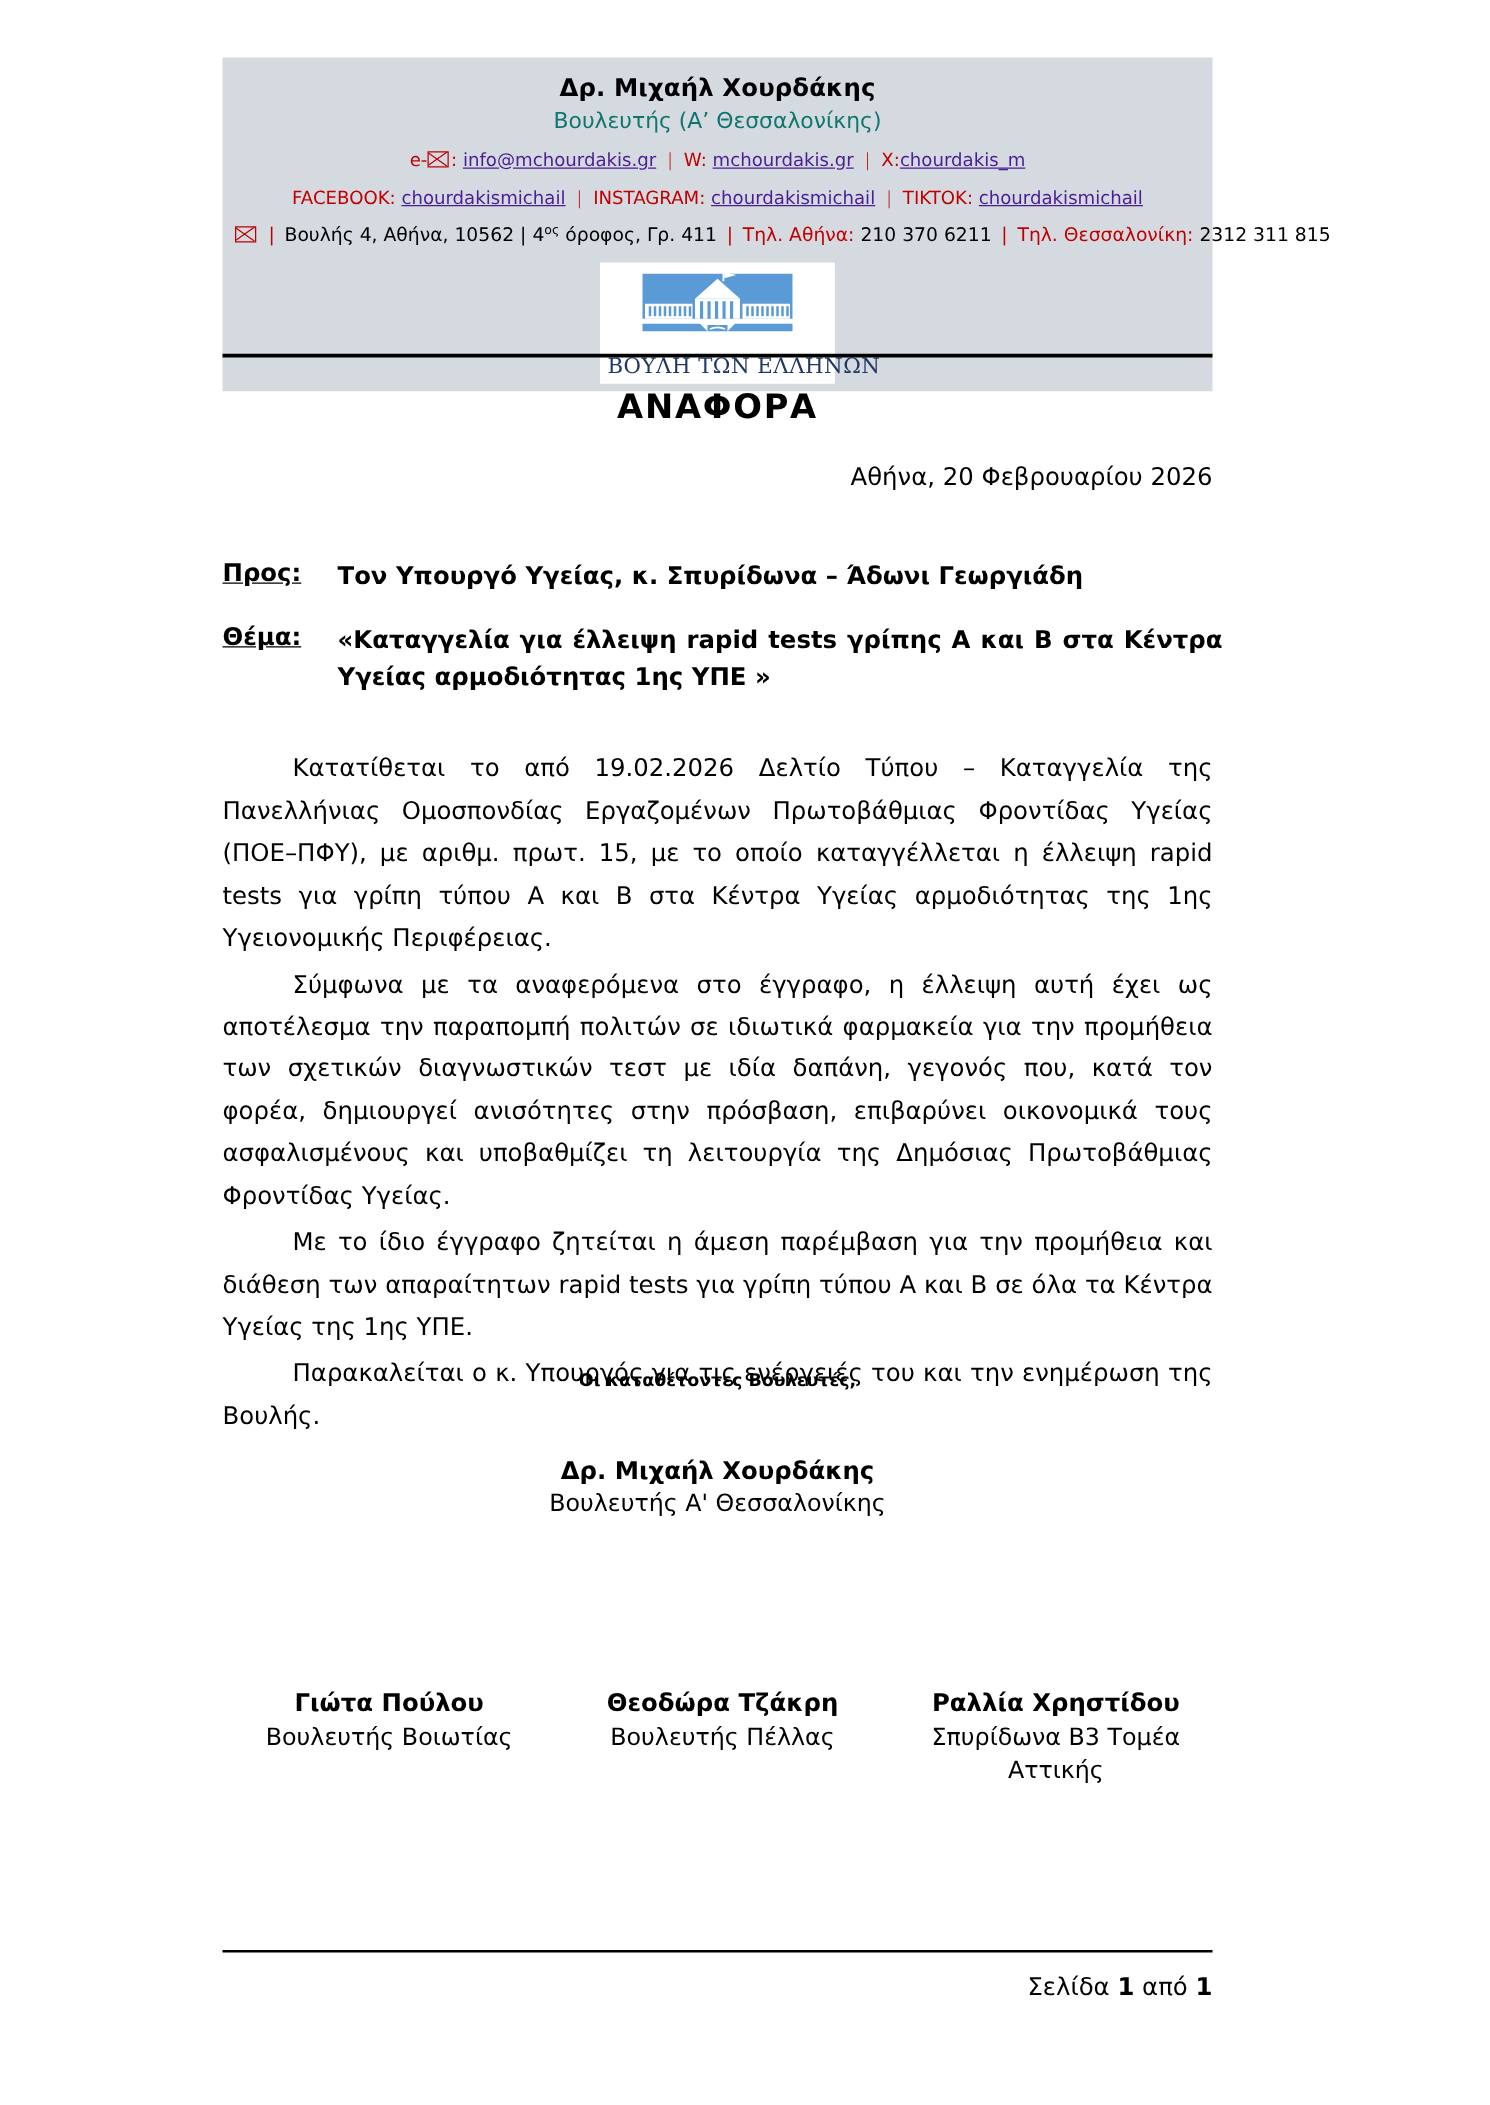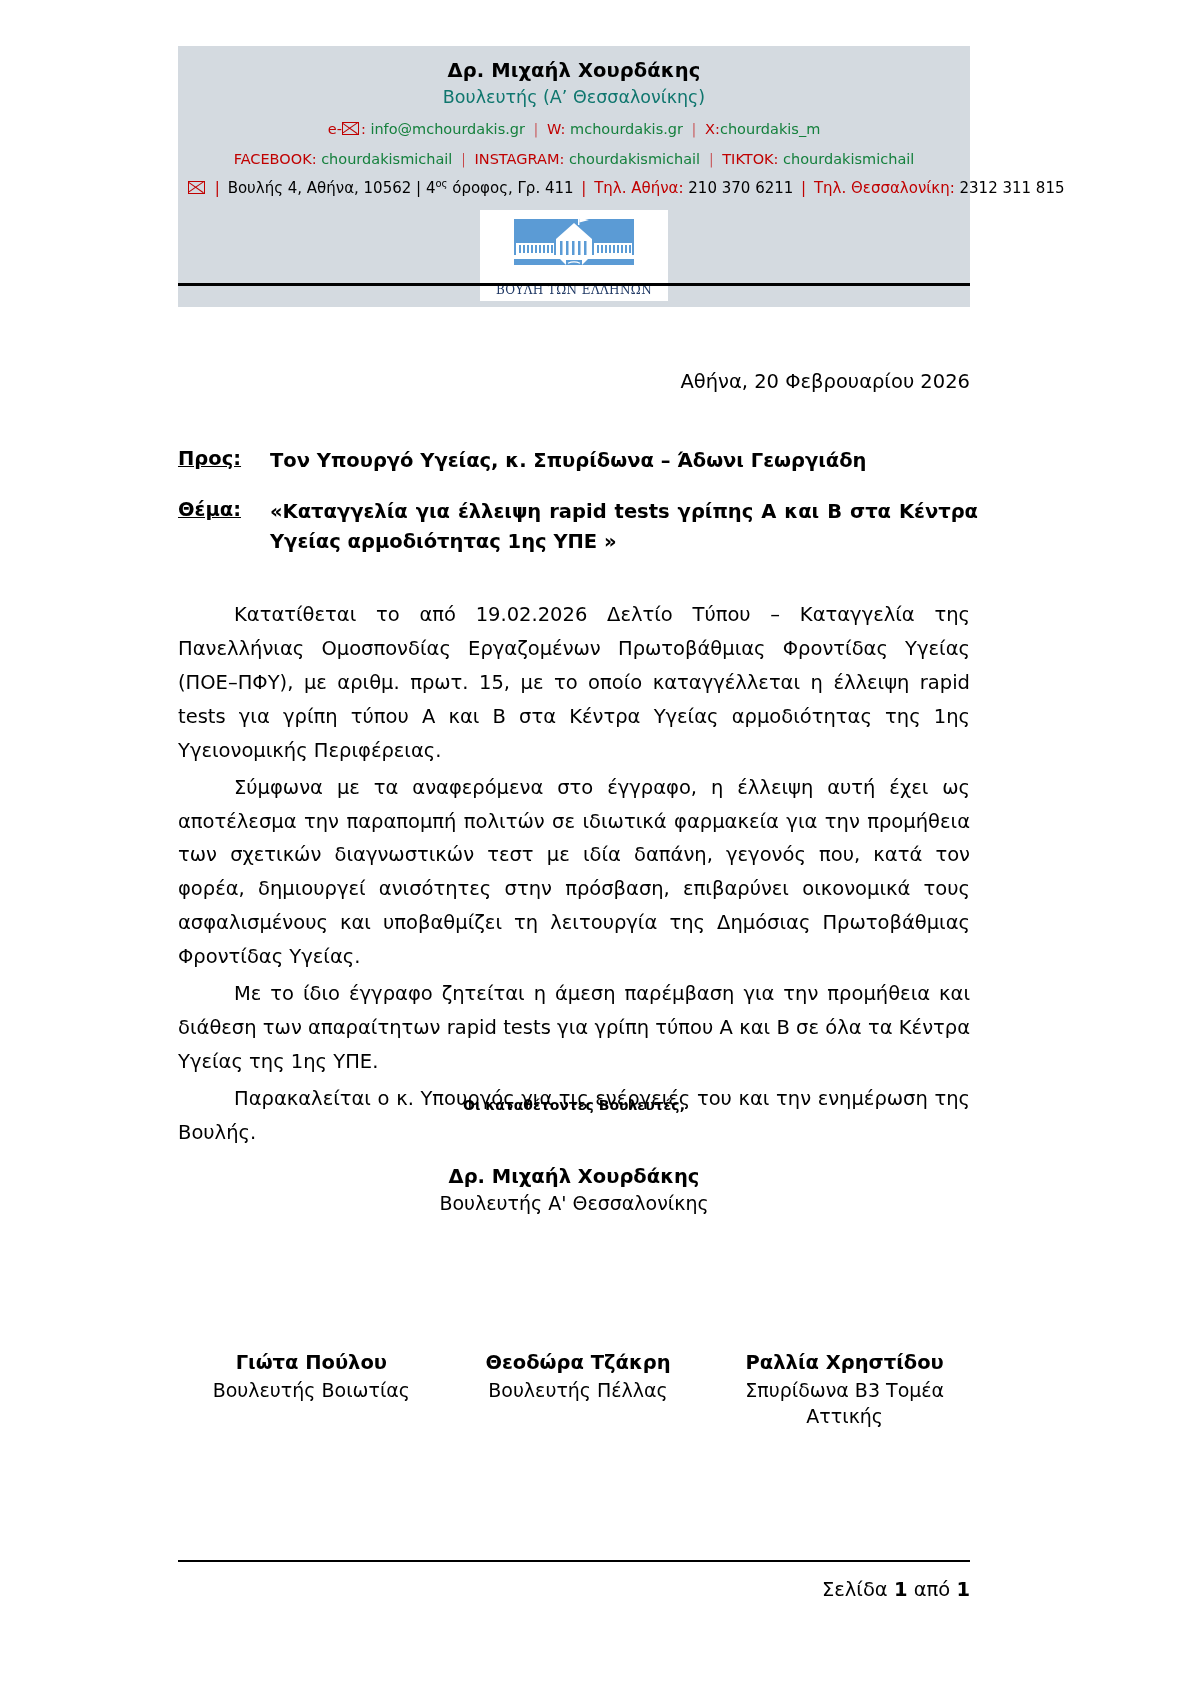--- a/index.html
+++ b/index.html
@@ -54,21 +54,22 @@
     line-height: 1.62;
     margin-top: 7px;
     white-space: nowrap;
   }
   .lh-contact .sep {
     color: #c00000;
     padding: 0 4px;
     font-weight: 300;
   }
   .lh-contact a, .lnk {
-    color: #15803d;
+    color: #4c1d95;
+    text-decoration: underline;
   }
   .lh-address {
     font-size: 15px;
     color: #c00000;
     line-height: 1.6;
     margin-top: 4px;
     white-space: nowrap;
   }
   .lh-address .blk { color: #000000; }
   .lh-address .vsep { color: #c00000; padding: 0 3px; }
@@ -99,21 +100,21 @@
   .emblem-wrap {
     margin: 10px auto 0 auto;
     width: 188px;
     background: #ffffff;
     padding: 7px 6px 4px 6px;
     box-sizing: border-box;
   }
   .emblem-svg { display: block; margin: 0 auto; }
   .emblem-caption {
     font-family: "DejaVu Serif", "Liberation Serif", serif;
-    font-size: 12px;
+    font-size: 17px;
     color: #1f3864;
     letter-spacing: 0.4px;
     text-align: center;
     margin-top: 2px;
     white-space: nowrap;
   }
 
   .hrule-top {
     position: absolute;
     left: 178px;
@@ -351,20 +352,21 @@
         <polygon points="148,42 102,42 96,48 148,48" fill="#5b9bd5"></polygon>
         <rect x="80" y="43" width="16" height="5" fill="#5b9bd5"></rect>
         <path d="M82 46.2 Q88 43.6 94 46.2" stroke="#ffffff" stroke-width="1.2" fill="none"></path>
       </svg>
       <div class="emblem-caption">ΒΟΥΛΗ ΤΩΝ ΕΛΛΗΝΩΝ</div>
     </div>
   </div>
 
   <div class="hrule-top"></div>
 
+  <div class="doc-title">ΑΝΑΦΟΡΑ</div>
   <div class="doc-date">Αθήνα, 20 Φεβρουαρίου 2026</div>
 
   <div class="field-block" style="top:446px;">
     <div class="field-row">
       <div class="field-label">Προς:</div>
       <div class="field-value">Τον Υπουργό Υγείας, κ. Σπυρίδωνα – Άδωνι Γεωργιάδη</div>
     </div>
     <div class="field-row">
       <div class="field-label">Θέμα:</div>
       <div class="field-value just">«Καταγγελία για έλλειψη rapid tests γρίπης Α και Β στα Κέντρα Υγείας αρμοδιότητας 1ης ΥΠΕ »</div>

